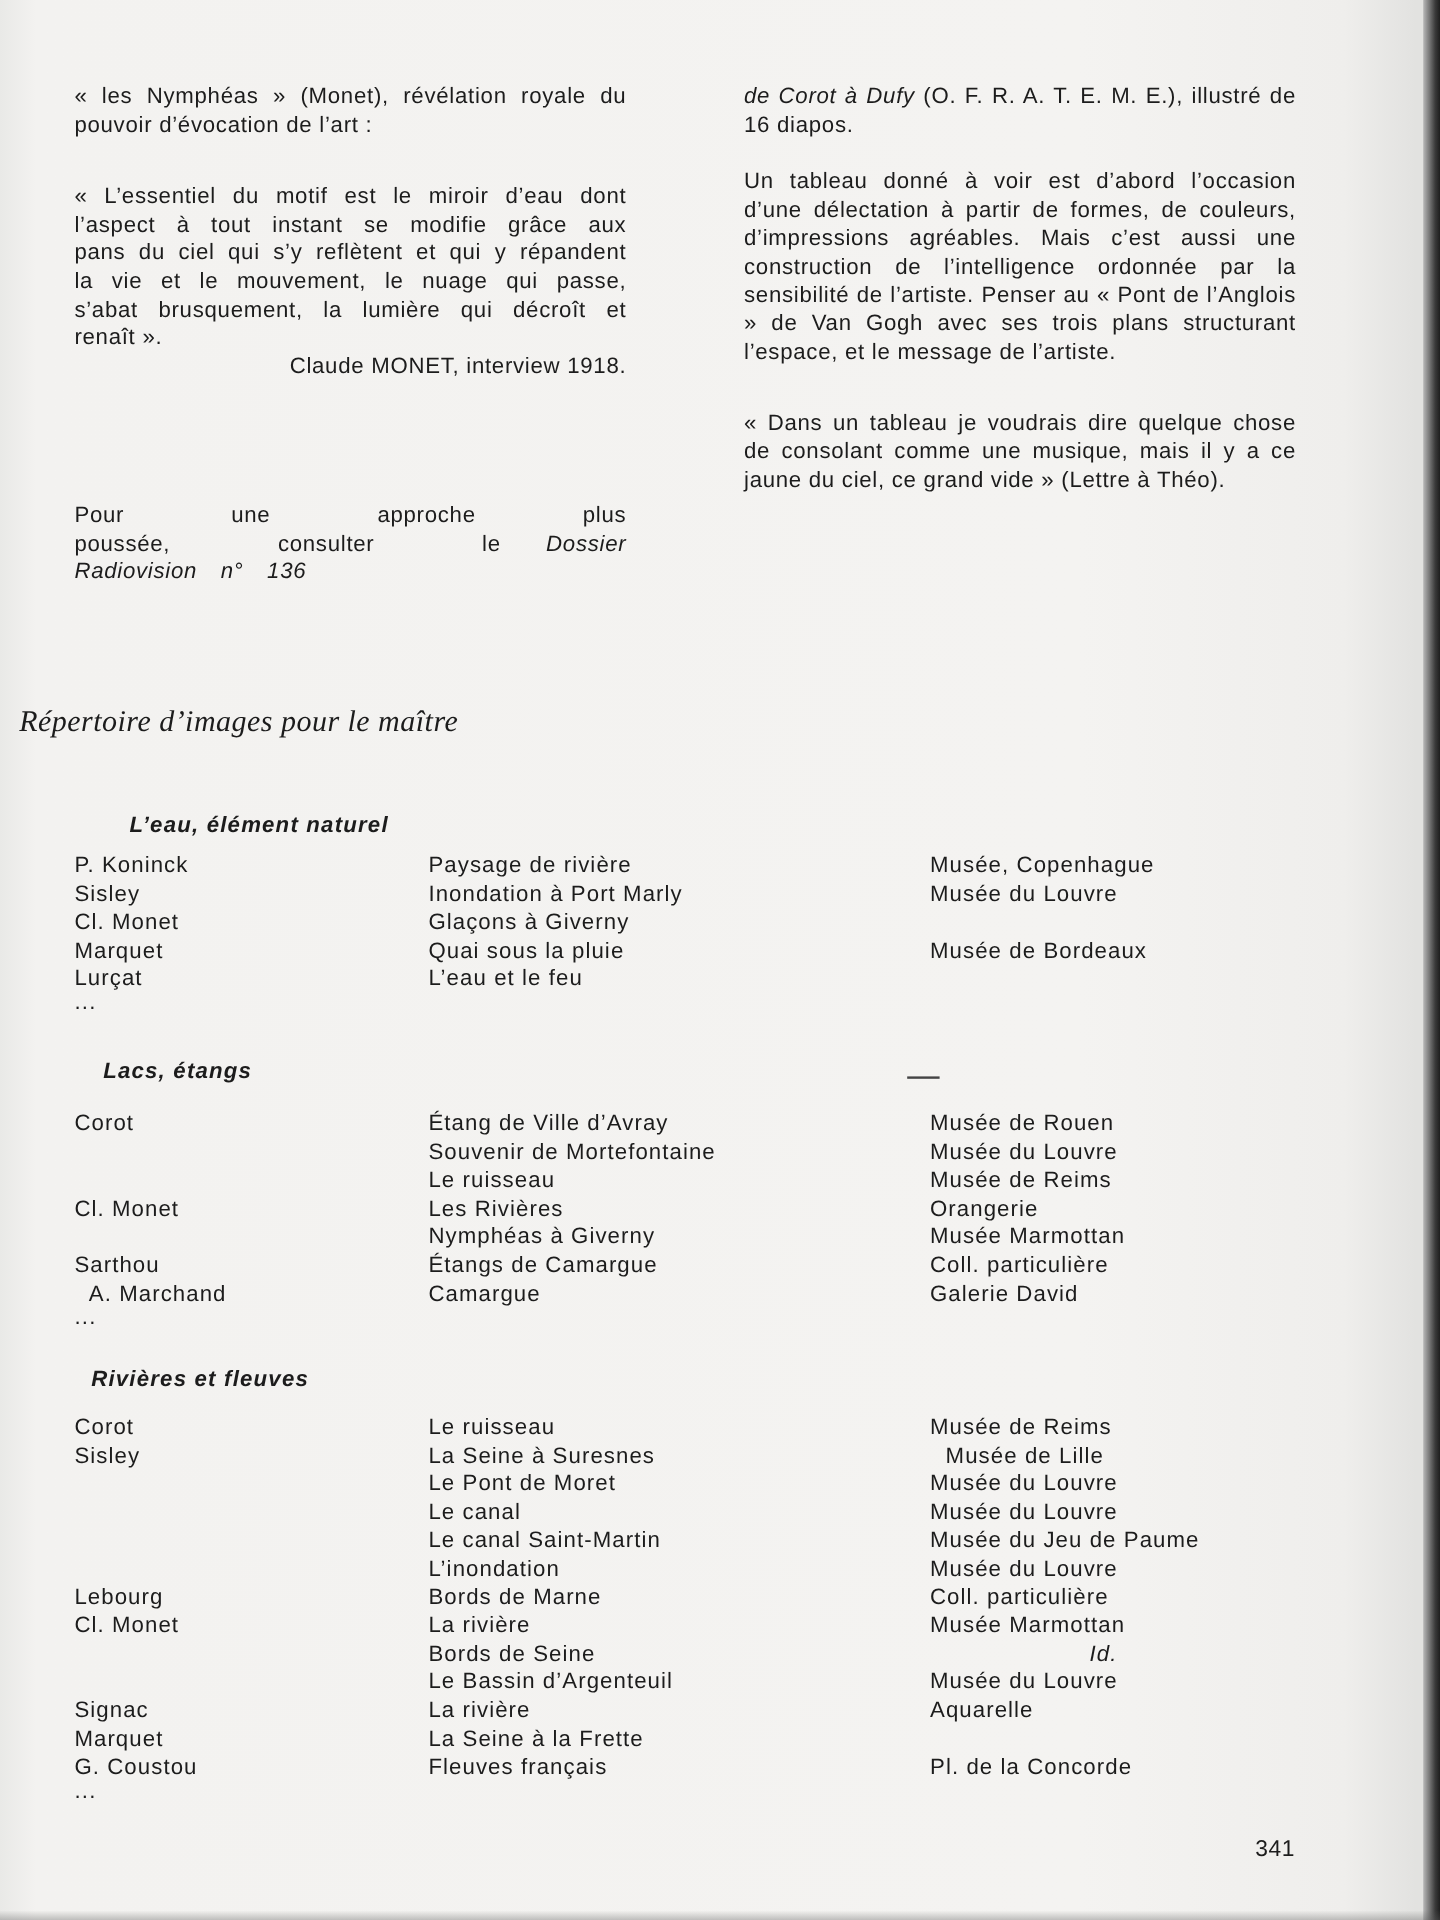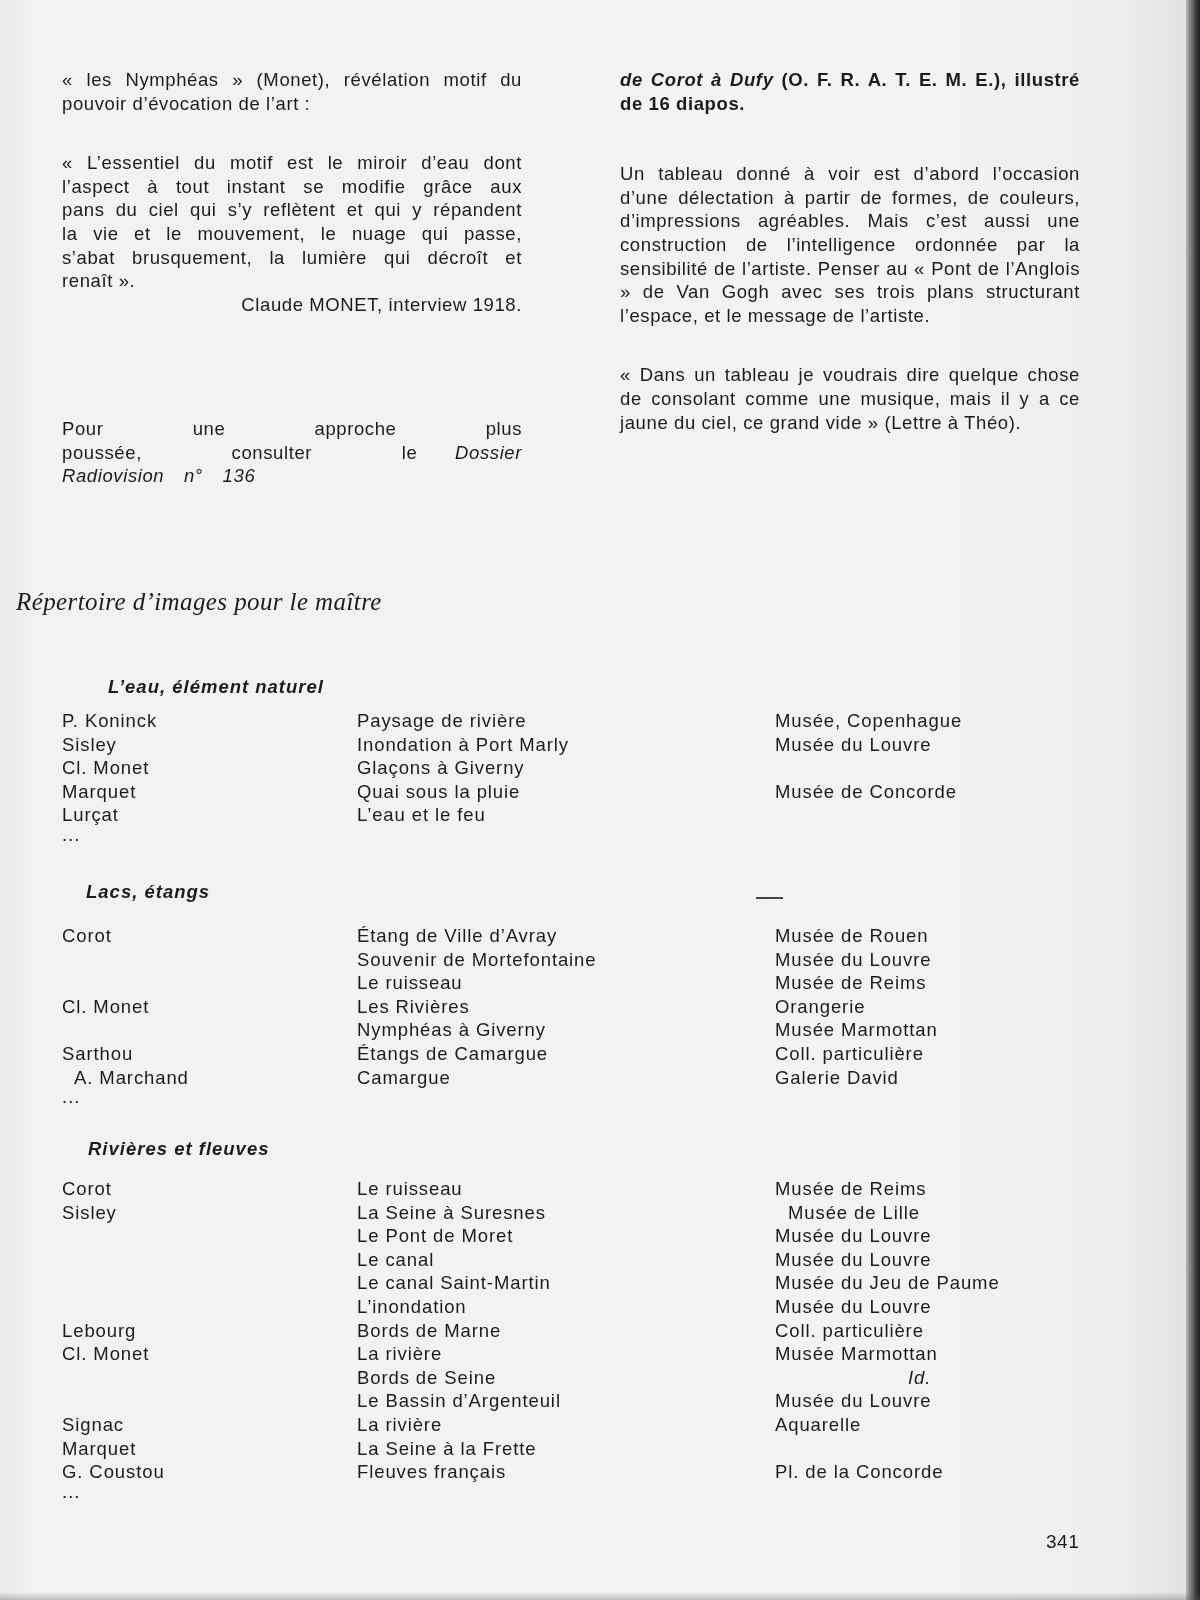--- a/index.html
+++ b/index.html
@@ -41,41 +41,41 @@
   .page-number { position: absolute; left: 1046px; top: 1531px; font-size: 19px; letter-spacing: 0.5px; }
 </style>
 </head>
 <body>
 
 <div class="page-bg"></div>
 <div class="binding"></div>
 <div class="bottom-shade"></div>
 
 <div class="col" style="left:62px; top:68px; width:460px;">
-  <p style="margin-bottom:36px;">« les Nymphéas » (Monet), révélation motif du pouvoir d’évocation de l’art :</p>
+  <p style="margin-bottom:36px;">« les Nymphéas » (Monet), révélation royale du pouvoir d’évocation de l’art :</p>
   <div id="quote-lines">
       <p class="justify-last">« L’essentiel du motif est le miroir d’eau dont</p>
       <p class="justify-last">l’aspect à tout instant se modifie grâce aux</p>
       <p class="justify-last">pans du ciel qui s’y reflètent et qui y répandent</p>
       <p class="justify-last">la vie et le mouvement, le nuage qui passe,</p>
       <p class="justify-last">s’abat brusquement, la lumière qui décroît et</p>
       <p>renaît ».</p>
     </div>
   <p class="right-align">Claude MONET, interview 1918.</p>
 </div>
 
 <div class="col" style="left:62px; top:417px; width:460px;">
   <p>
     <span style="word-spacing:52px;">Pour une approche plus poussée, consulter le</span>
     <em style="word-spacing:14px;">Dossier Radiovision n° 136</em>
   </p>
 </div>
 
 <div class="col" style="left:620px; top:68px; width:460px;">
-  <p style="margin-bottom:47px;font-weight:bold;">
+  <p style="margin-bottom:24px;">
     <em>de Corot à Dufy</em>
     <span>(O. F. R. A. T. E. M. E.), illustré de 16 diapos.</span>
   </p>
   <p style="margin-bottom:36px;">Un tableau donné à voir est d’abord l’occasion d’une délectation à partir de formes, de couleurs, d’impressions agréables. Mais c’est aussi une construction de l’intelligence ordonnée par la sensibilité de l’artiste. Penser au « Pont de l’Anglois » de Van Gogh avec ses trois plans structurant l’espace, et le message de l’artiste.</p>
   <p>« Dans un tableau je voudrais dire quelque chose de consolant comme une musique, mais il y a ce jaune du ciel, ce grand vide » (Lettre à Théo).</p>
 </div>
 
 <div class="heading">Répertoire d’images pour le maître</div>
 
 <div class="dash"></div>
@@ -85,21 +85,21 @@
     <div class="cell" style="left: 62px; top: 709px;">P. Koninck</div>
     <div class="cell" style="left: 357px; top: 709px;">Paysage de rivière</div>
     <div class="cell" style="left: 775px; top: 709px;">Musée, Copenhague</div>
     <div class="cell" style="left: 62px; top: 732.6px;">Sisley</div>
     <div class="cell" style="left: 357px; top: 732.6px;">Inondation à Port Marly</div>
     <div class="cell" style="left: 775px; top: 732.6px;">Musée du Louvre</div>
     <div class="cell" style="left: 62px; top: 756.2px;">Cl. Monet</div>
     <div class="cell" style="left: 357px; top: 756.2px;">Glaçons à Giverny</div>
     <div class="cell" style="left: 62px; top: 779.8px;">Marquet</div>
     <div class="cell" style="left: 357px; top: 779.8px;">Quai sous la pluie</div>
-    <div class="cell" style="left: 775px; top: 779.8px;">Musée de Concorde</div>
+    <div class="cell" style="left: 775px; top: 779.8px;">Musée de Bordeaux</div>
     <div class="cell" style="left: 62px; top: 803.4px;">Lurçat</div>
     <div class="cell" style="left: 357px; top: 803.4px;">L’eau et le feu</div>
     <div class="cell" style="letter-spacing: 1px; left: 62px; top: 823px;">...</div>
     <div class="section-title" style="left: 86px; top: 881px;">Lacs, étangs</div>
     <div class="cell" style="left: 62px; top: 924px;">Corot</div>
     <div class="cell" style="left: 357px; top: 924px;">Étang de Ville d’Avray</div>
     <div class="cell" style="left: 775px; top: 924px;">Musée de Rouen</div>
     <div class="cell" style="left: 357px; top: 947.6px;">Souvenir de Mortefontaine</div>
     <div class="cell" style="left: 775px; top: 947.6px;">Musée du Louvre</div>
     <div class="cell" style="left: 357px; top: 971.2px;">Le ruisseau</div>
@@ -109,21 +109,21 @@
     <div class="cell" style="left: 775px; top: 994.8px;">Orangerie</div>
     <div class="cell" style="left: 357px; top: 1018.4px;">Nymphéas à Giverny</div>
     <div class="cell" style="left: 775px; top: 1018.4px;">Musée Marmottan</div>
     <div class="cell" style="left: 62px; top: 1042px;">Sarthou</div>
     <div class="cell" style="left: 357px; top: 1042px;">Étangs de Camargue</div>
     <div class="cell" style="left: 775px; top: 1042px;">Coll. particulière</div>
     <div class="cell" style="left: 62px; top: 1065.6px; margin-left: 12px;">A. Marchand</div>
     <div class="cell" style="left: 357px; top: 1065.6px;">Camargue</div>
     <div class="cell" style="left: 775px; top: 1065.6px;">Galerie David</div>
     <div class="cell" style="letter-spacing: 1px; left: 62px; top: 1085.2px;">...</div>
-    <div class="section-title" style="left: 88px; top: 1138px; text-align: center;">Rivières et fleuves</div>
+    <div class="section-title" style="left: 76px; top: 1138px; text-align: center;">Rivières et fleuves</div>
     <div class="cell" style="left: 62px; top: 1177px;">Corot</div>
     <div class="cell" style="left: 357px; top: 1177px;">Le ruisseau</div>
     <div class="cell" style="left: 775px; top: 1177px;">Musée de Reims</div>
     <div class="cell" style="left: 62px; top: 1200.6px;">Sisley</div>
     <div class="cell" style="left: 357px; top: 1200.6px;">La Seine à Suresnes</div>
     <div class="cell" style="left: 775px; top: 1200.6px; margin-left: 13px;">Musée de Lille</div>
     <div class="cell" style="left: 357px; top: 1224.2px;">Le Pont de Moret</div>
     <div class="cell" style="left: 775px; top: 1224.2px;">Musée du Louvre</div>
     <div class="cell" style="left: 357px; top: 1247.8px;">Le canal</div>
     <div class="cell" style="left: 775px; top: 1247.8px;">Musée du Louvre</div>

